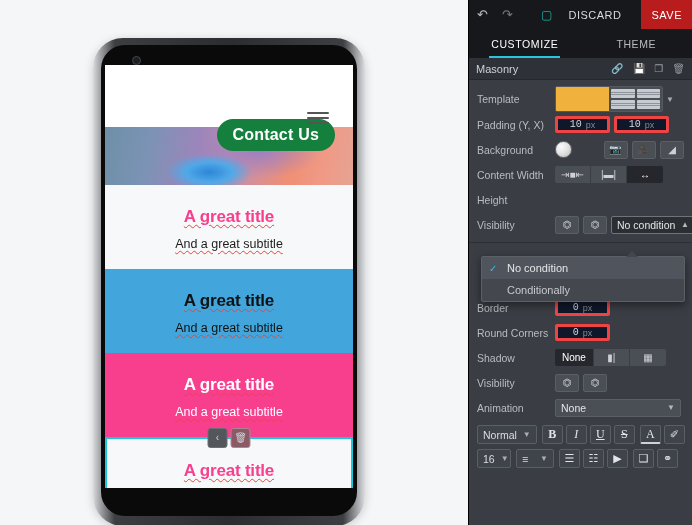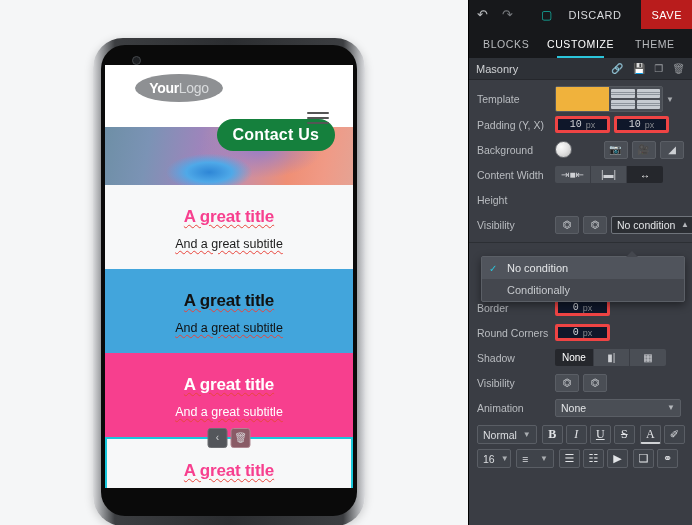--- a/index.html
+++ b/index.html
@@ -261,25 +261,20 @@
 </head>
 <body>
 
 <div id="canvas">
   <div id="phone">
     <div id="phone-inner">
       <div id="phone-camera"></div>
       <div id="screen">
 
         <div class="site-head">
-          <div class="logo-oval">
-            <span class="logo-txt">
-              <span class="logo-your">Your</span><span class="logo-logo">Logo</span>
-            </span>
-          </div>
           <button class="contact-btn">Contact Us</button>
           <div class="hamburger">
             <span></span>
               <span></span>
               <span></span>
           </div>
         </div>
 
         <div class="hero-img"></div>
 
@@ -317,21 +312,20 @@
   <div class="topbar">
     <span class="ico">↶</span>
     <span class="ico dim">↷</span>
     <span class="spacer"></span>
     <span class="phone-ico">▢</span>
     <span class="discard">DISCARD</span>
     <span class="save">SAVE</span>
   </div>
 
   <div class="tabs">
-    <div class="tab">BLOCKS</div>
     <div class="tab active">CUSTOMIZE</div>
     <div class="tab">THEME</div>
   </div>
 
   <div class="blockhead">
     <span class="name">Masonry</span>
     <span class="hi">🔗</span>
     <span class="hi">💾</span>
     <span class="hi">❐</span>
     <span class="hi">🗑</span>

